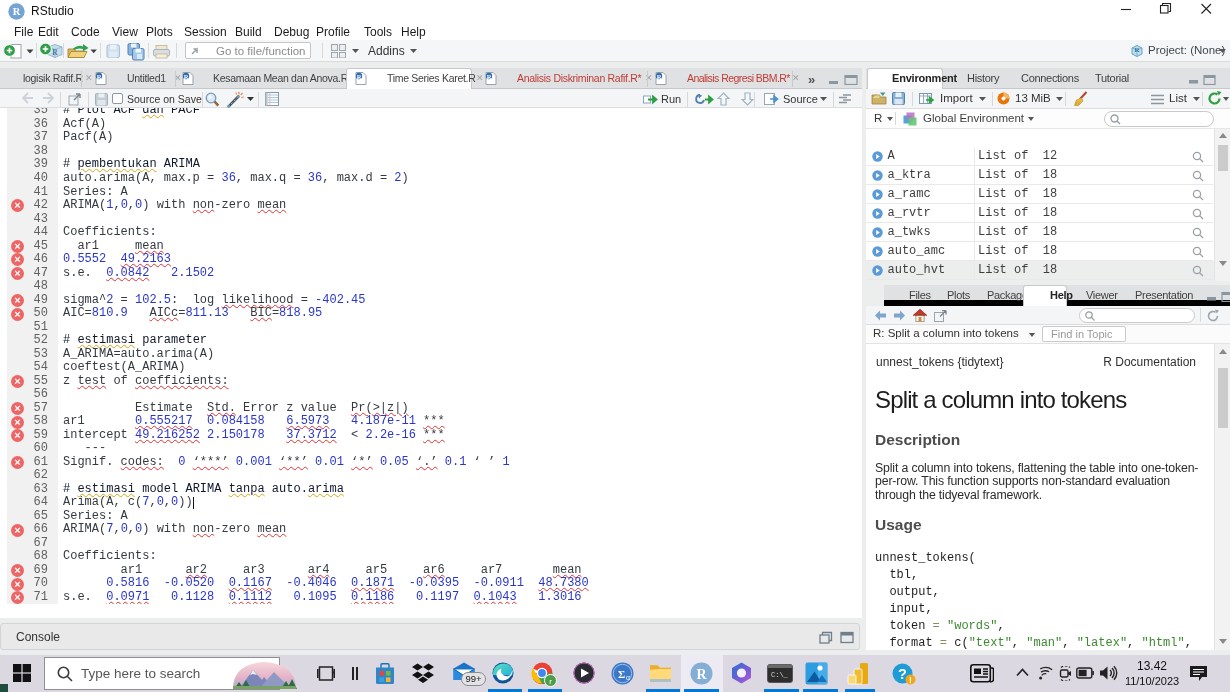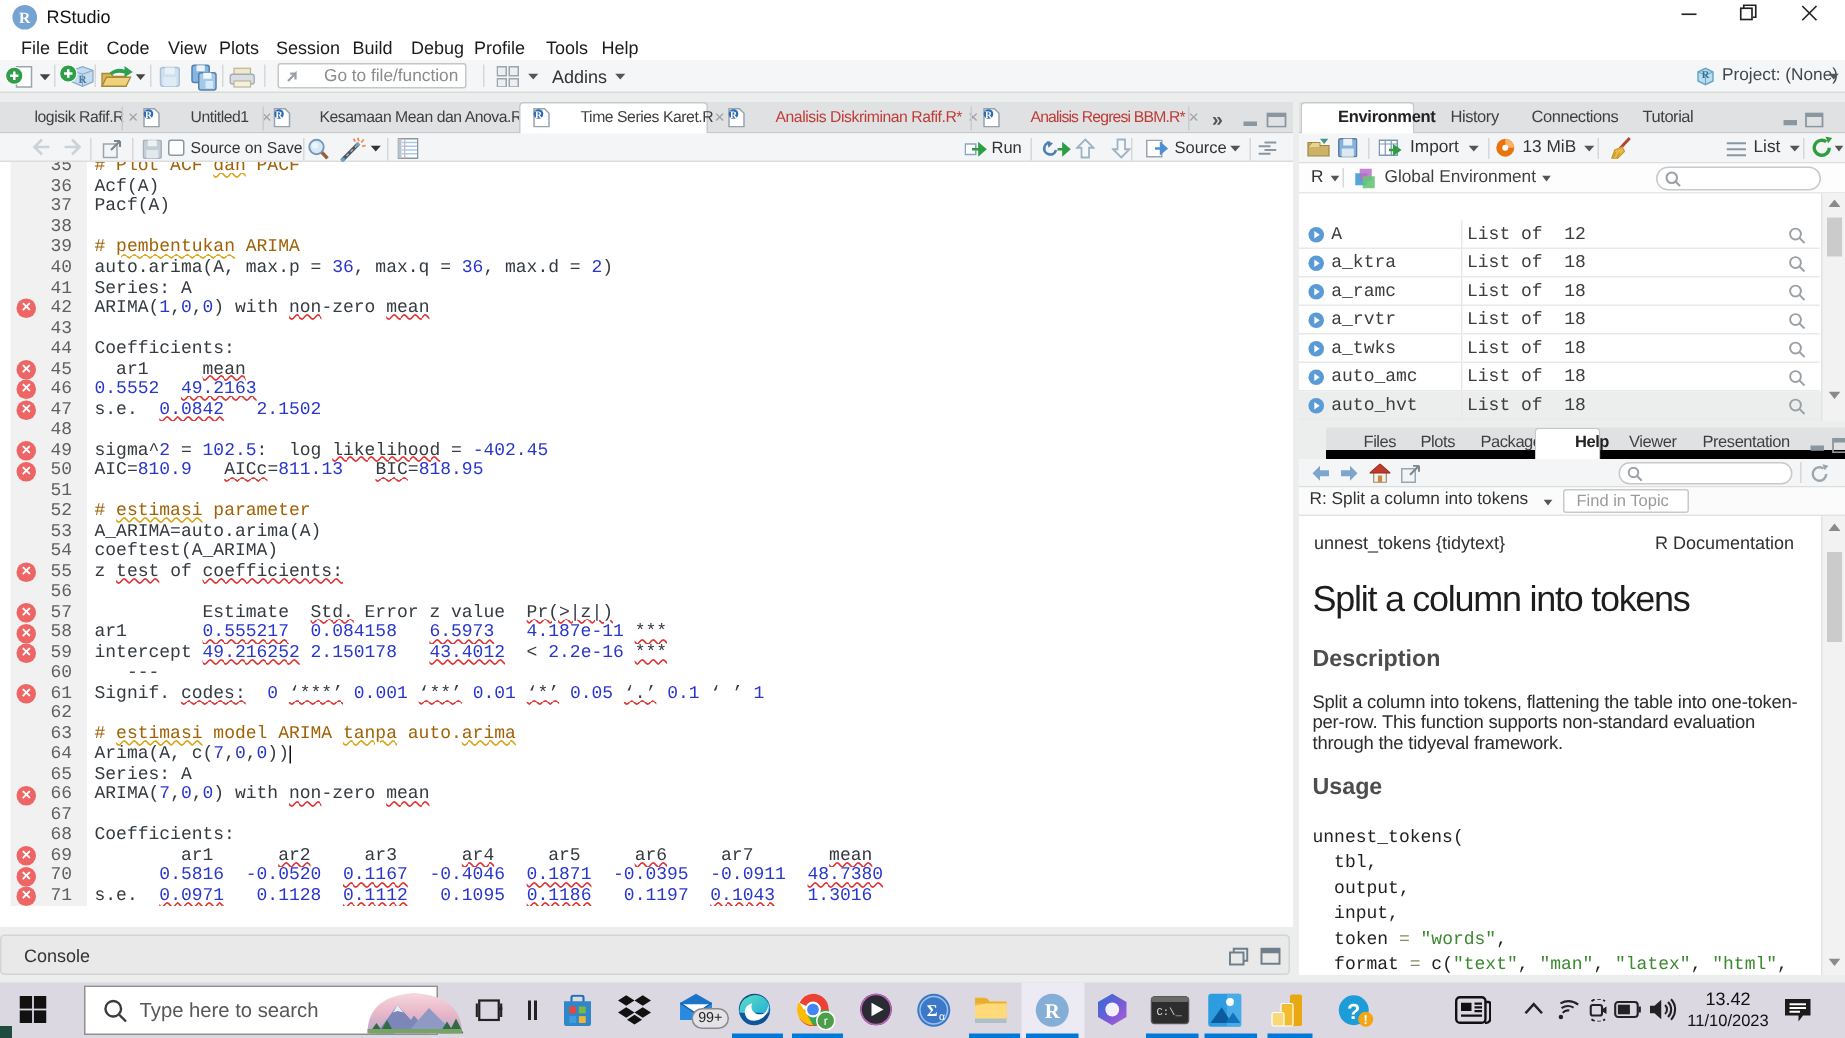--- a/index.html
+++ b/index.html
@@ -16,21 +16,21 @@
 .tab.x { color:#a3a3a3; font-size:9px; top:5px; }
 .activetab { position:absolute; background:#fff; border:1px solid #c6c8cb; border-bottom:none; border-radius:3px 3px 0 0; }
 .redtab { color:#c03c36; }
 .ptoolbar { background:#f4f5f6; border-bottom:1px solid #ddd;text-align:right; }
 .tbtext { position:absolute; font-size:11.5px; color:#333; }
 #gutter { left:7px; top:19px; width:51px; height:496px; background:#f1f1f2; }
 #linenos { position:absolute; left:0; top:19px; width:48px; height:496px; overflow:hidden; }
 #linenos pre { margin-top:-3.6px; font:12px/13.52px "Liberation Mono", monospace; color:#606060; text-align:right; }
 #codearea { left:58px; top:19px; width:800px; height:496px; background:#fff; overflow:hidden; }
 #codearea pre { position:absolute; left:5px; top:-3.6px; font:12px/13.52px "Liberation Mono", monospace; color:#343a40; }
-.cm { color:#a16207; }
+.cm { color:#0f172a; }
 .nm { color:#2936cc; }
 u.r { text-decoration:underline; text-decoration-style:wavy; text-decoration-color:#e03131; text-decoration-thickness:0.9px; text-underline-offset:1px; }
 u.o { text-decoration:underline; text-decoration-style:wavy; text-decoration-color:#d9a514; text-decoration-thickness:0.9px; text-underline-offset:1px; }
 .erricon { position:absolute; left:11px; width:13px; height:13px; border-radius:50%; background:#ee6565; }
 .erricon:after { content:"\00d7"; position:absolute; left:0; top:0; width:13px; height:13px; color:#fff; font-size:11px; line-height:12.5px; text-align:center; font-weight:bold; font-family:"Liberation Sans"; }
 .envrow { position:absolute; left:0; width:347px; height:19px; border-bottom:1px solid #e9e9e9; font:12px/18px "Liberation Mono", monospace; color:#3d3d3d; white-space:pre; }
 .sbtrack { position:absolute; background:#f2f2f3; border-left:1px solid #e3e3e3; }
 .sbthumb { position:absolute; background:#cbcbcb; }
 #taskbar { left:0; top:655px; width:1230px; height:37px; background:#dcd8e2; }
 .tbunder { position:absolute; top:34px; height:3px; background:#0279d8; }
@@ -326,21 +326,21 @@
 sigma^<span class="nm">2</span> = <span class="nm">102.5</span>:  log <u class="r">likelihood</u> = <span class="nm">-402.45</span>
 AIC=<span class="nm">810.9</span>   <u class="r">AICc</u>=<span class="nm">811.13</span>   <u class="r">BIC</u>=<span class="nm">818.95</span>
 
 <span class="cm"># <u class="o">estimasi</u> parameter</span>
 A_ARIMA=auto.arima(A)
 coeftest(A_ARIMA)
 z <u class="r">test</u> of <u class="r">coefficients:</u>
 
           Estimate  <u class="r">Std.</u> Error z value  <u class="r">Pr(&gt;|z|)</u>
 ar1       <span class="nm"><u class="r">0.555217</u>  0.084158   <u class="r">6.5973</u>   4.187e-11</span> <u class="r">***</u>
-intercept <span class="nm"><u class="r">49.216252</u> 2.150178   <u class="r">43.4012</u></span>  &lt; <span class="nm">2.2e-16</span> <u class="r">***</u>
+intercept <span class="nm"><u class="r">49.216252</u> 2.150178   <u class="r">37.3712</u></span>  &lt; <span class="nm">2.2e-16</span> <u class="r">***</u>
    ---
 Signif. <u class="r">codes:</u>  <span class="nm">0</span> <u class="r">‘***’</u> <span class="nm">0.001</span> <u class="r">‘**’</u> <span class="nm">0.01</span> <u class="r">‘*’</u> <span class="nm">0.05</span> <u class="r">‘.’</u> <span class="nm">0.1</span> ‘ ’ <span class="nm">1</span>
 
 <span class="cm"># <u class="o">estimasi</u> model ARIMA <u class="o">tanpa</u> auto.<u class="o">arima</u></span>
 Arima(A, c(<span class="nm">7</span>,<span class="nm">0</span>,<span class="nm">0</span>))<span id="cursor"></span>
 Series: A
 ARIMA(<span class="nm">7</span>,<span class="nm">0</span>,<span class="nm">0</span>) with <u class="r">non</u>-zero <u class="r">mean</u>
 
 Coefficients:
         ar1      <u class="r">ar2</u>     ar3      <u class="r">ar4</u>     ar5     <u class="r">ar6</u>     ar7       <u class="r">mean</u>
@@ -610,21 +610,21 @@
 
 <div class="abs" id="taskbar">
   <div class="abs" style="left:0;top:29px;width:8px;height:8px;background:#1e4d40"></div>
   <svg class="abs" style="left:13px;top:9px" width="18" height="18" viewBox="0 0 18 18">
     <rect x="0" y="0" width="8.4" height="8.4" fill="#111"></rect>
     <rect x="9.6" y="0" width="8.4" height="8.4" fill="#111"></rect>
     <rect x="0" y="9.6" width="8.4" height="8.4" fill="#111"></rect>
     <rect x="9.6" y="9.6" width="8.4" height="8.4" fill="#111"></rect>
   </svg>
 
-  <div class="abs" style="left:56px;top:2px;width:236px;height:33px;background:#fff;border:1px solid #8f8f8f">
+  <div class="abs" style="left:44px;top:2px;width:236px;height:33px;background:#fff;border:1px solid #8f8f8f">
     <svg class="abs" style="left:12px;top:8px" width="16" height="16" viewBox="0 0 16 16">
       <circle cx="6.5" cy="6.5" r="5.2" fill="none" stroke="#3b3b3b" stroke-width="1.6"></circle>
       <line x1="10.5" y1="10.5" x2="15" y2="15" stroke="#3b3b3b" stroke-width="1.6"></line>
     </svg>
     <span class="abs" style="left:36px;top:8px;font-size:13.5px;color:#575757">Type here to search</span>
     <svg class="abs" style="left:184px;top:0px" width="71" height="31" viewBox="0 0 71 31">
       <defs>
         <linearGradient id="sky" x1="0" y1="0" x2="0" y2="1">
           <stop offset="0" stop-color="#f6d7dc"></stop>
             <stop offset="0.5" stop-color="#e8b7c9"></stop>

